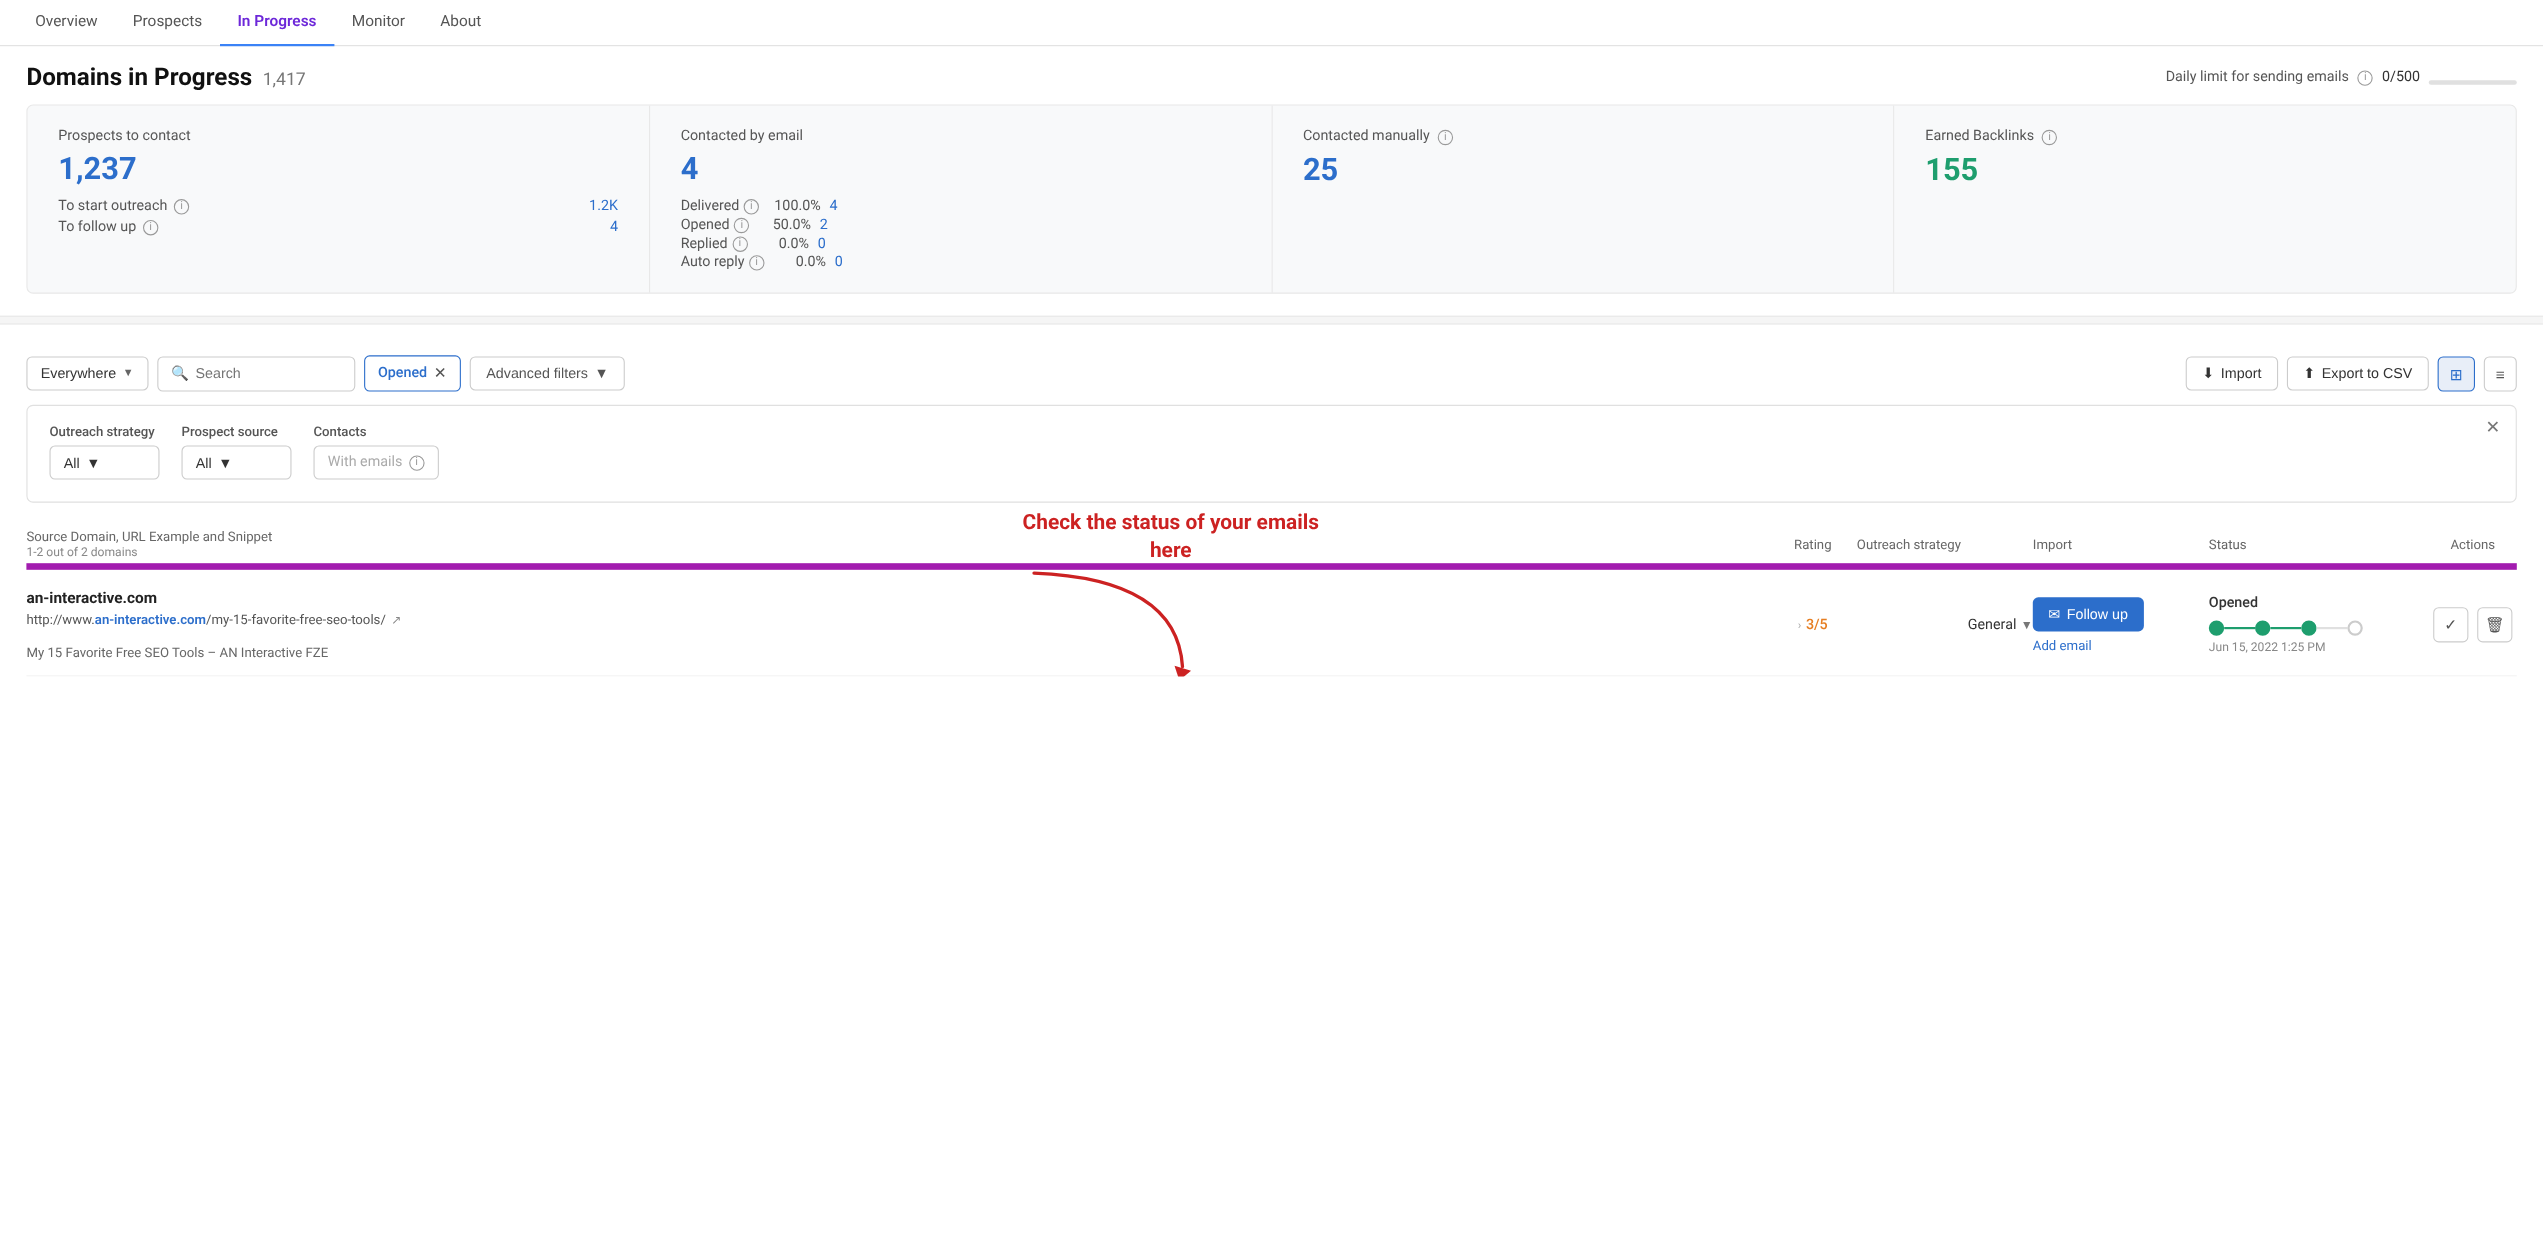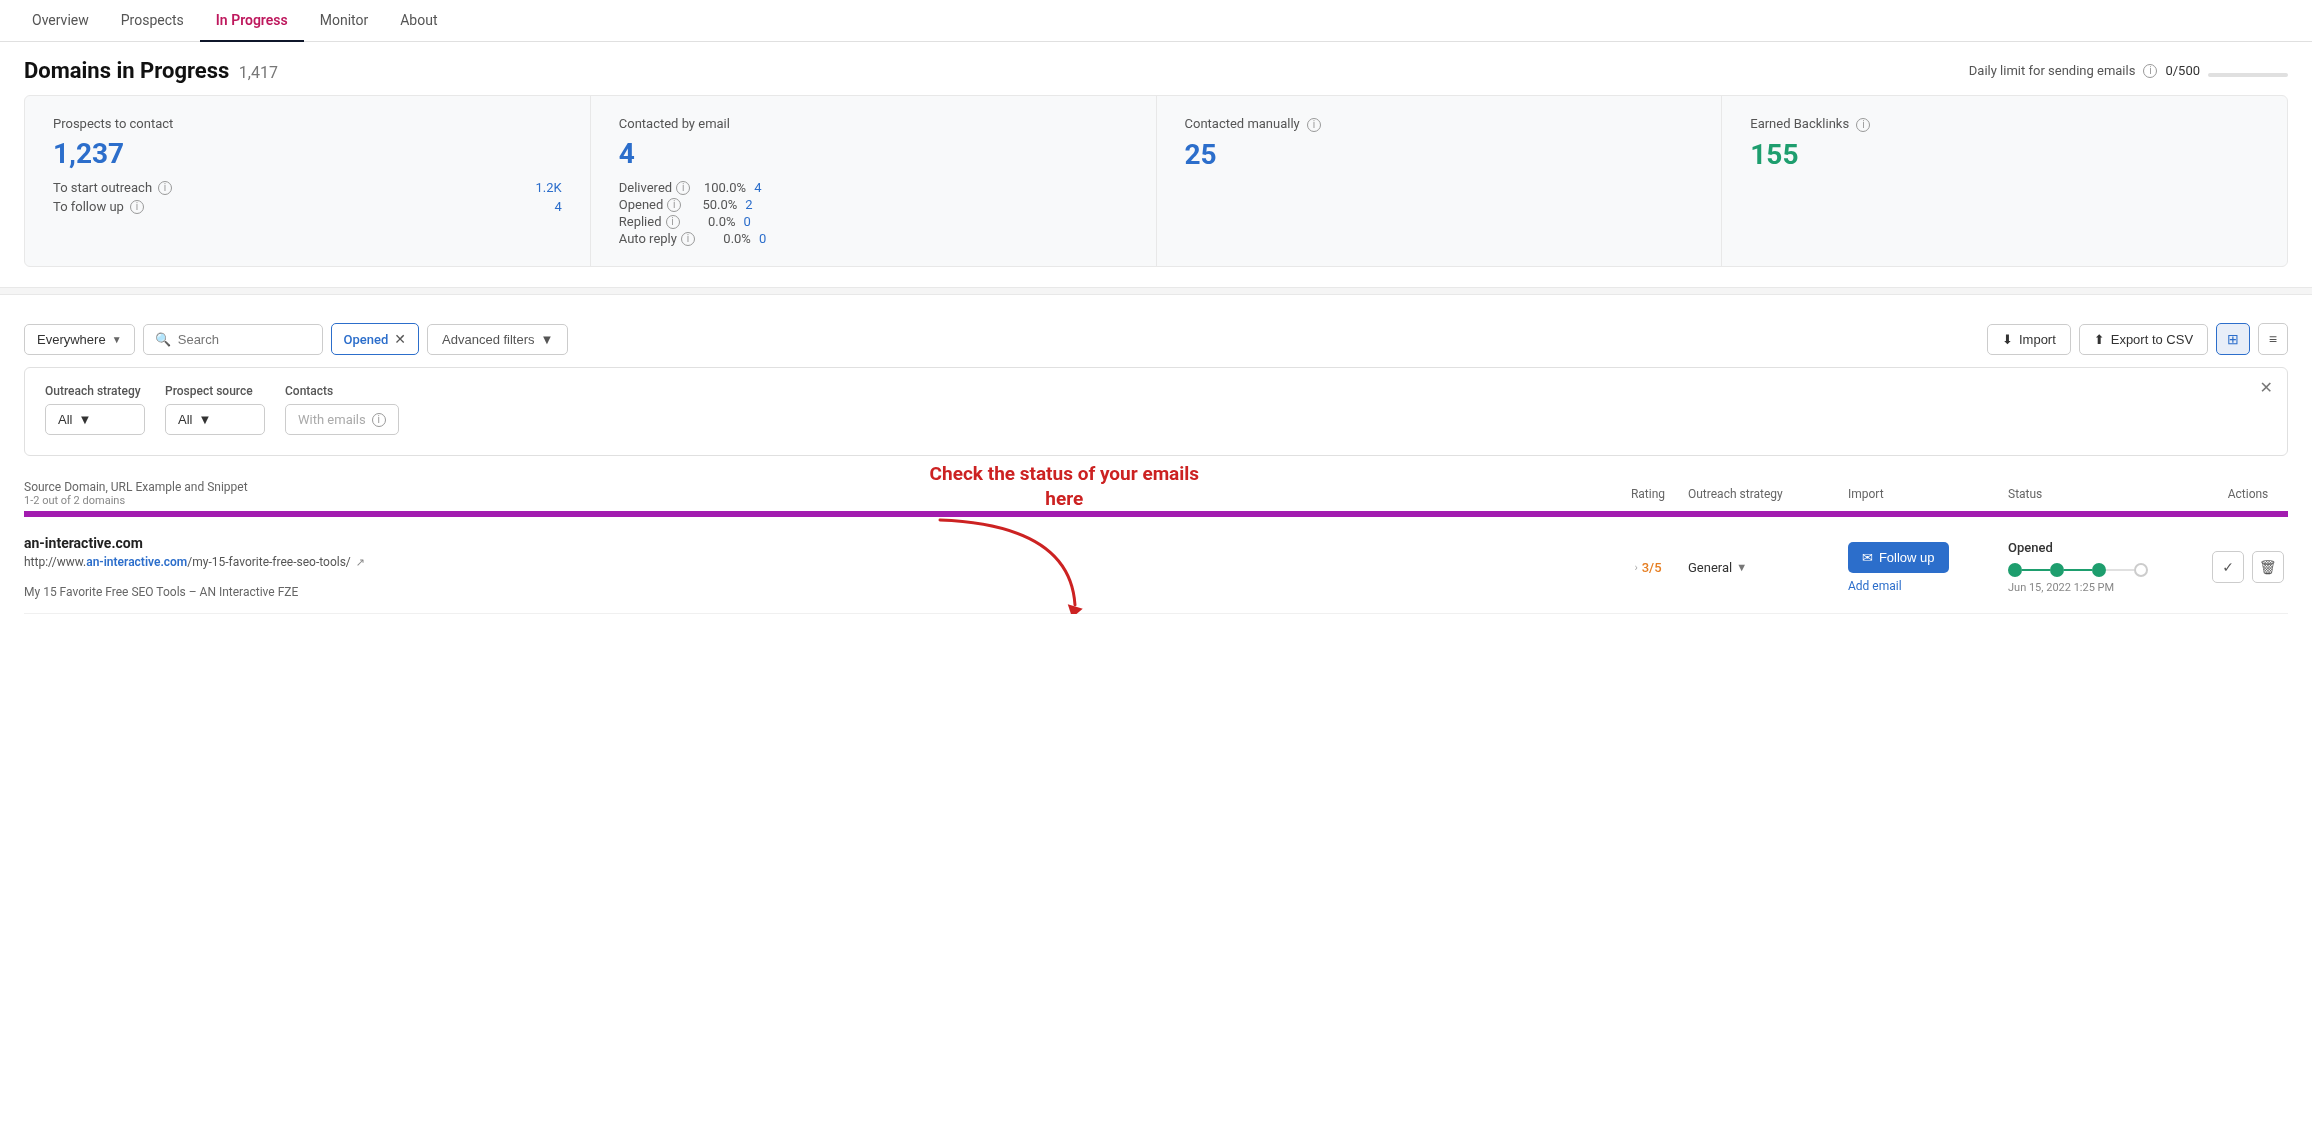--- a/index.html
+++ b/index.html
@@ -1,21 +1,21 @@
 <!DOCTYPE html>
 <html><head>
   <meta charset="utf-8">
   <style>
     * { box-sizing: border-box; margin: 0; padding: 0; }
     body { font-family: -apple-system, BlinkMacSystemFont, 'Segoe UI', Roboto, sans-serif; font-size: 14px; color: #333; background: #fff; }
 
     
     .nav-tabs { display: flex; border-bottom: 1px solid #e0e0e0; padding: 0 16px; background: #fff; }
     .nav-tab { padding: 12px 16px; cursor: pointer; font-size: 14px; color: #555; text-decoration: none; border-bottom: 2px solid transparent; margin-bottom: -1px; }
-    .nav-tab.active { color: #be185d; font-weight: 600; border-bottom: 2px solid #0f172a; text-align: right; }
+    .nav-tab.active { color: #6d28d9; font-weight: 600; border-bottom: 2px solid #3b82f6; text-align: right; }
 
     
     .page-header { display: flex; align-items: center; justify-content: space-between; padding: 16px 24px 12px; }
     .page-title { font-size: 22px; font-weight: 700; color: #111; }
     .page-title-count { font-weight: 400; color: #777; font-size: 16px; margin-left: 6px; }
     .daily-limit { display: flex; align-items: center; gap: 8px; font-size: 13px; color: #555; }
     .daily-limit-value { font-size: 13px; color: #333; }
     .info-icon { display: inline-flex; align-items: center; justify-content: center; width: 14px; height: 14px; border-radius: 50%; border: 1px solid #999; font-size: 10px; color: #999; cursor: pointer; }
 
     
@@ -80,21 +80,21 @@
     .row-url b { color: #2c6ecb; font-weight: 600; }
     .row-snippet { font-size: 12px; color: #666; }
     .external-icon { font-size: 11px; color: #888; margin-left: 2px; }
 
     .row-rating { width: 80px; text-align: center; }
     .rating-badge { display: inline-flex; align-items: center; gap: 4px; font-size: 13px; color: #555; }
     .rating-arrow { color: #aaa; font-size: 11px; }
     .rating-val { font-size: 13px; color: #e67e22; font-weight: 500; }
 
     .row-outreach { width: 160px; }
-    .outreach-tag { display: flex; align-items: center; gap: 4px; font-size: 13px; color: #333; }
+    .outreach-tag { display: flex; align-items: center; gap: 4px; font-size: 13px; color: #333; justify-content: flex-end; }
     .outreach-chevron { color: #777; font-size: 11px; cursor: pointer; }
 
     .row-email { width: 160px; }
     .follow-up-btn { display: flex; align-items: center; gap: 6px; padding: 8px 14px; background: #2c6ecb; color: #fff; border: none; border-radius: 5px; cursor: pointer; font-size: 13px; font-weight: 500; margin-bottom: 6px; }
     .add-email-link { font-size: 12px; color: #2c6ecb; cursor: pointer; text-decoration: none; }
 
     .row-status { width: 200px; }
     .status-label { font-size: 13px; color: #333; font-weight: 500; margin-bottom: 8px; }
     .status-timeline { display: flex; align-items: center; gap: 0; margin-bottom: 4px; }
     .timeline-dot { width: 14px; height: 14px; border-radius: 50%; border: 2px solid #1e9e6e; background: #1e9e6e; }

